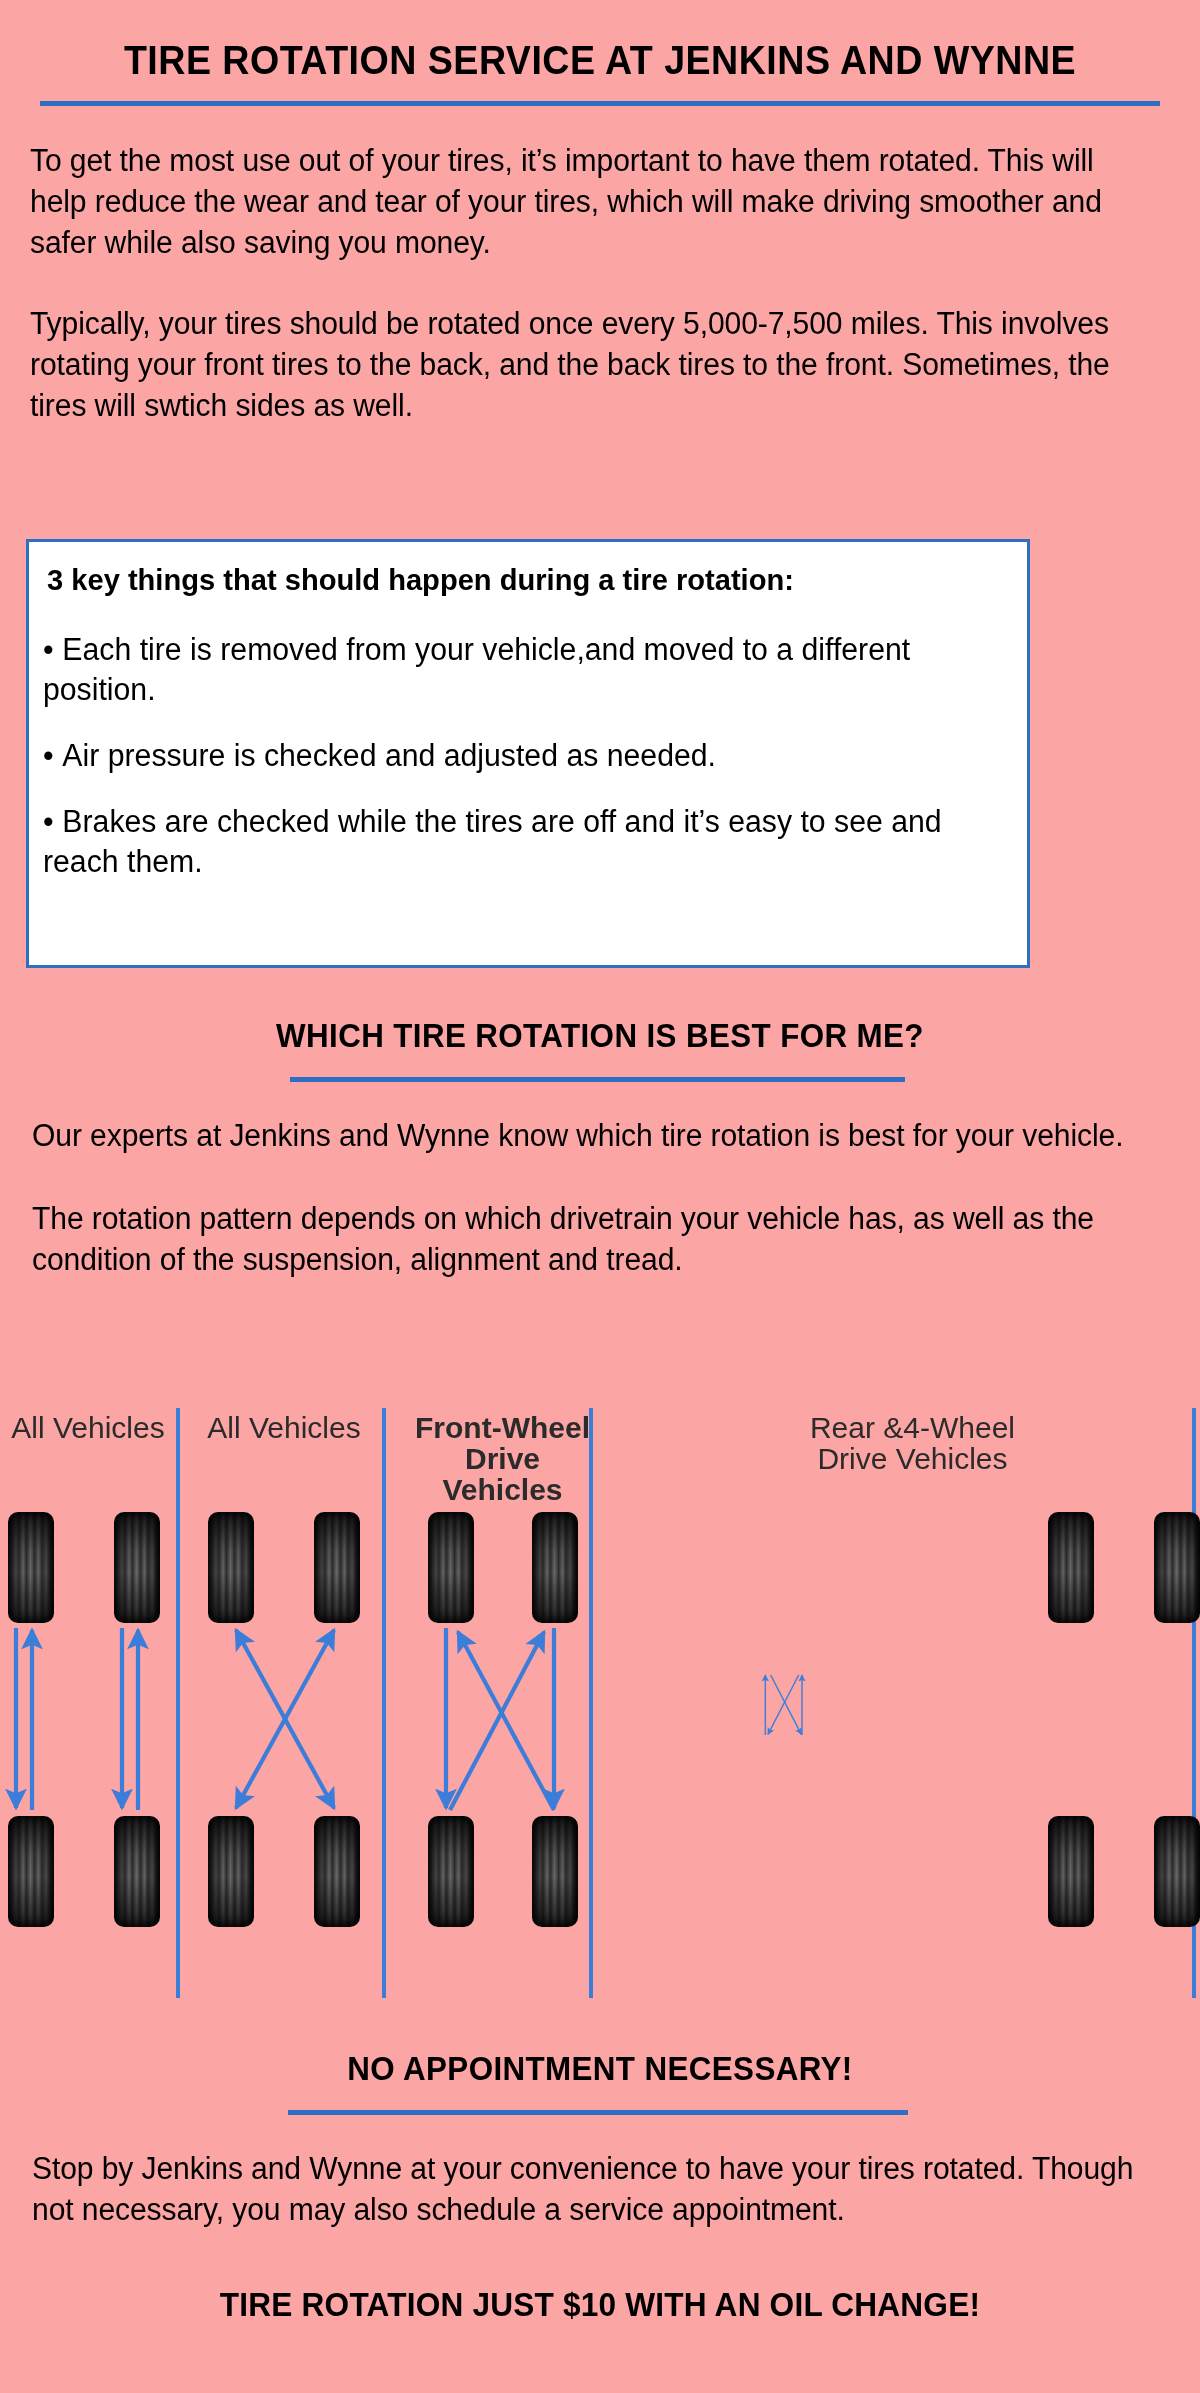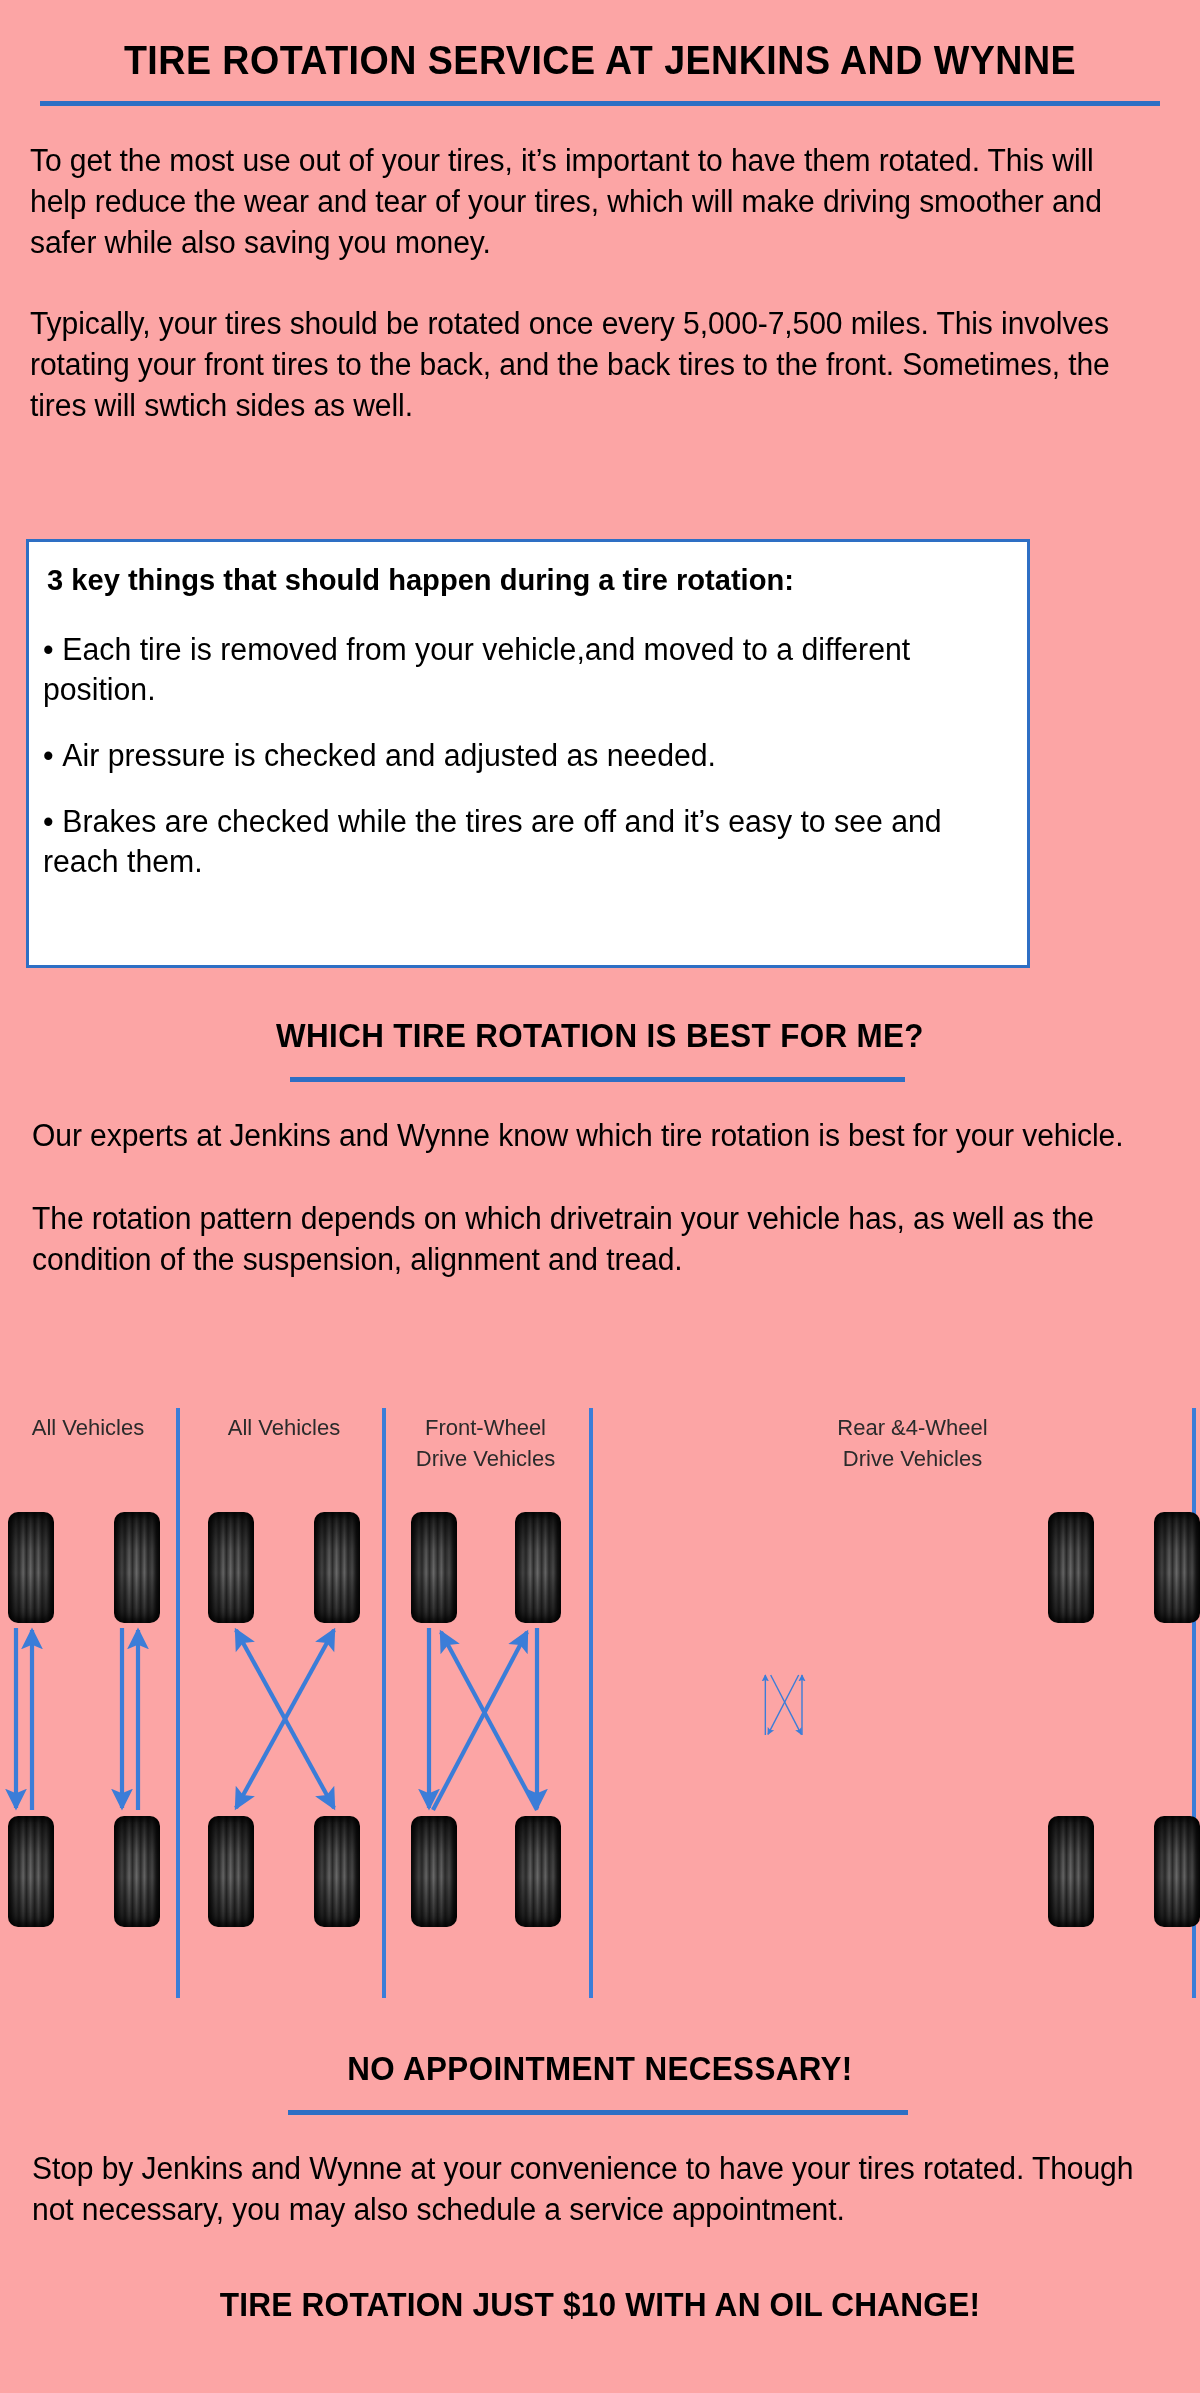--- a/index.html
+++ b/index.html
@@ -123,21 +123,21 @@
     position: absolute;
     top: 0;
     height: 615px;
   }
   .panel-label {
     position: absolute;
     left: 0;
     width: 100%;
     top: 22px;
     text-align: center;
-    font-size: 22px;
+    font-size: 30px;
     line-height: 31px;
     color: #2B2B2B;
     white-space: pre-line;
   }
   .tire {
     position: absolute;
     width: 46px;
     height: 111px;
     border-radius: 10px;
     background:
@@ -264,21 +264,21 @@
             <path d="M5.2,0.4 L0,3 L5.2,5.6 L4.1,3 Z" fill="#3B7DD8"></path>
           </marker>
         </defs>
         <g stroke="#3B7DD8" stroke-width="4.2" fill="none" marker-end="url(#ah2)" marker-start="url(#ah2s)">
           <line x1="50" y1="240" x2="148" y2="418"></line>
           <line x1="148" y1="240" x2="50" y2="418"></line>
         </g>
       </svg>
     </div>
 
-    <div class="panel" style="left:387px; width:197px;">
+    <div class="panel" style="left:404px; width:197px;font-weight:bold;">
       <div class="panel-label">Front-Wheel
 Drive Vehicles</div>
 
       <div class="tire" style="left:24px; top:122px;"></div>
       <div class="tire" style="left:128px;top:122px;"></div>
       <div class="tire" style="left:24px; top:426px;"></div>
       <div class="tire" style="left:128px;top:426px;"></div>
 
       <svg class="arrow-layer" viewBox="0 0 197 615">
         <defs>

